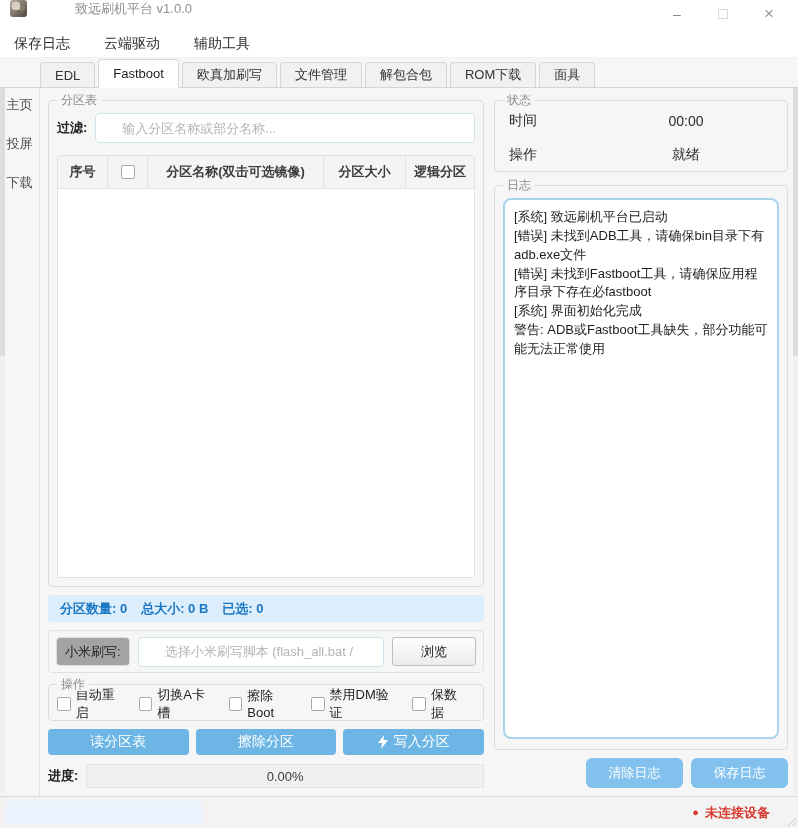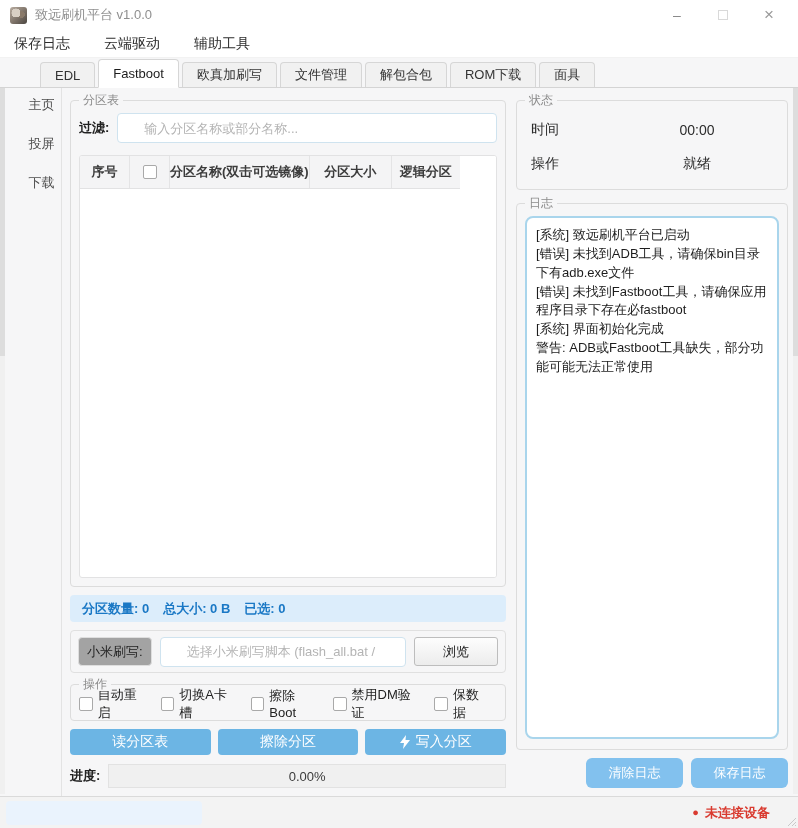--- a/index.html
+++ b/index.html
@@ -1,21 +1,21 @@
 <!DOCTYPE html>
 <html><head>
 <meta charset="utf-8">
 <style>
   * { margin:0; padding:0; box-sizing:border-box; }
   html,body { width:798px; height:828px; overflow:hidden; }
   body { font-family:"Liberation Sans","DejaVu Sans",sans-serif; font-size:13px; color:#333; background:#f6f6f7; }
   .window { width:798px; height:828px; display:flex; flex-direction:column; position:relative; background:#f6f6f7; }
 
   
-  .titlebar { height:30px; background:#ffffff; display:flex; align-items:center; padding:0 6px 0 10px; flex:none; }
+  .titlebar { height:30px; background:#ffffff; display:flex; align-items:flex-start; padding:0 6px 0 10px; flex:none;gap:40px; }
   .app-icon { width:17px; height:17px; border-radius:3px; margin-right:8px;
     background:
       radial-gradient(circle at 35% 35%, #d8cfc4 0 28%, transparent 29%),
       radial-gradient(circle at 68% 45%, #8a7a6a 0 22%, transparent 23%),
       linear-gradient(135deg,#b8aca0 0%, #7d7268 55%, #4a4540 100%); }
   .title-text { color:#8f8f8f; font-size:13px; }
   .win-controls { margin-left:auto; display:flex; align-items:center; }
   .win-btn { width:46px; height:28px; display:flex; align-items:center; justify-content:center; color:#8a8a8a; font-size:14px; cursor:default; }
   .win-btn .sq { width:10px; height:10px; border:1px solid #d9d9d9; display:inline-block; }
   .win-btn.close { font-size:17px; color:#9a9a9a; }
@@ -23,38 +23,38 @@
   
   .menubar { height:28px; background:#ffffff; display:flex; align-items:center; gap:34px; padding:0 14px; flex:none; font-size:14px; color:#2d2d2d; border-bottom:1px solid #f2f2f2; }
   .menu-item { cursor:default; }
 
   
   .tabbar { height:30px; flex:none; display:flex; align-items:flex-end; padding-left:40px; border-bottom:1px solid #d4d4d4; background:#f6f6f7; }
   .tab { height:25px; display:flex; align-items:center; padding:0 14px; background:#f1f1f1; border:1px solid #d6d6d6; border-bottom:none; border-radius:4px 4px 0 0; margin-right:3px; font-size:13px; color:#333; position:relative; cursor:default; }
   .tab.active { height:29px; background:#ffffff; z-index:2; margin-bottom:-1px; border-bottom:1px solid #ffffff; color:#1c1c1c; }
 
   
-  .main { flex:1 1 auto; display:flex; min-height:0;margin-left:22px; }
+  .main { flex:1 1 auto; display:flex; min-height:0; }
   .side-rail { width:40px; flex:none; border-right:1px solid #e3e3e3; padding-top:8px; display:flex; flex-direction:column; align-items:center; }
   .rail-item { height:39px; font-size:13px; color:#4e4e4e; cursor:default; }
   .content { flex:1 1 auto; display:flex; min-width:0; padding:4px 10px 6px 8px; gap:10px; }
   .left-col { width:436px; flex:none; display:flex; flex-direction:column; min-height:0; }
   .right-col { flex:1 1 auto; display:flex; flex-direction:column; min-height:0; }
 
   
   .groupbox { position:relative; border:1px solid #dcdcdc; border-radius:4px; background:#f6f6f7; }
   .groupbox > .legend { position:absolute; top:-8px; left:8px; background:#f6f6f7; padding:0 4px; font-size:12px; color:#8b8b8b; line-height:14px; }
 
   
   .partition-box { flex:1 1 auto; margin-top:8px; padding:12px 8px 8px 8px; display:flex; flex-direction:column; min-height:0; }
   .filter-row { display:flex; align-items:center; gap:8px; flex:none; }
   .filter-label { font-size:13px; color:#222; font-weight:bold; }
   .text-input { flex:1 1 auto; height:30px; border:1px solid #cfe3ef; border-radius:4px; background:#ffffff; padding:0 26px; font-size:13px; color:#333; font-family:inherit; outline:none; }
   .text-input::placeholder { color:#b4b4b4; }
-  .ptable { flex:1 1 auto; margin-top:12px; border:1px solid #e2e2e3; border-radius:3px; background:#ffffff; display:flex; flex-direction:row; min-height:0; overflow:hidden; }
+  .ptable { flex:1 1 auto; margin-top:12px; border:1px solid #e2e2e3; border-radius:3px; background:#ffffff; display:flex; flex-direction:column; min-height:0; overflow:hidden; }
   .ptable-head { display:flex; flex:none; background:#f4f4f5; border-bottom:1px solid #e2e2e3; height:33px; align-items:center; font-size:13px; font-weight:bold; color:#3c3c3c; }
   .th { display:flex; align-items:center; justify-content:center; height:100%; border-right:1px solid #e4e4e5; }
   .th:last-child { border-right:none; }
   .th-index { width:50px; flex:none; }
   .th-check { width:40px; flex:none; }
   .th-name { flex:1 1 auto; }
   .th-size { width:82px; flex:none; }
   .th-logical { width:68px; flex:none; }
   .checkbox { width:14px; height:14px; border:1px solid #a9a9a9; border-radius:2px; background:#ffffff; display:inline-block; }
   .ptable-body { flex:1 1 auto; background:#ffffff; }
@@ -70,21 +70,21 @@
   .chk-item { display:flex; align-items:center; gap:5px; font-size:13px; color:#222; cursor:default; margin-right:6px; }
 
   .action-row { flex:none; margin-top:8px; display:flex; gap:7px; }
   .action-btn { flex:1 1 0; height:26px; border:none; border-radius:4px; background:#6cb5e4; color:#ffffff; font-size:14px; font-family:inherit; display:flex; align-items:center; justify-content:center; gap:6px; cursor:default; }
 
   .progress-row { flex:none; margin-top:9px; margin-bottom:2px; display:flex; align-items:center; gap:8px; }
   .progress-label { font-size:13px; color:#222; font-weight:bold; flex:none; }
   .progress-bar { flex:1 1 auto; height:24px; background:#f0f0f0; border:1px solid #e2e2e2; border-radius:0; display:flex; align-items:center; justify-content:center; font-size:13px; color:#3a3a3a; }
 
   
-  .status-box { flex:none; margin-top:8px; height:90px; padding:10px 14px 6px 14px; display:flex; flex-direction:column; justify-content:center; gap:16px; }
+  .status-box { flex:none; margin-top:8px; height:72px; padding:10px 14px 6px 14px; display:flex; flex-direction:column; justify-content:center; gap:16px; }
   .status-row { display:flex; align-items:center; }
   .status-label { width:90px; flex:none; font-size:14px; color:#2c2c2c; }
   .status-value { flex:1 1 auto; text-align:center; font-size:14px; color:#2c2c2c; }
 
   .log-box { flex:1 1 auto; margin-top:13px; padding:12px 8px 10px 8px; display:flex; min-height:0; }
   .log-output { flex:1 1 auto; border:2px solid #a9d5ec; border-radius:8px; background:#ffffff; padding:8px 9px; overflow:hidden; font-size:13px; line-height:1.45; color:#1d1d1d; }
   .log-line { word-break:break-all; }
 
   .log-btn-row { flex:none; margin-top:8px; margin-bottom:2px; display:flex; justify-content:flex-end; gap:8px; }
   .log-btn { width:97px; height:30px; border:none; border-radius:6px; background:#82c1ee; color:#ffffff; font-size:13px; font-family:inherit; display:flex; align-items:center; justify-content:center; cursor:default; }

